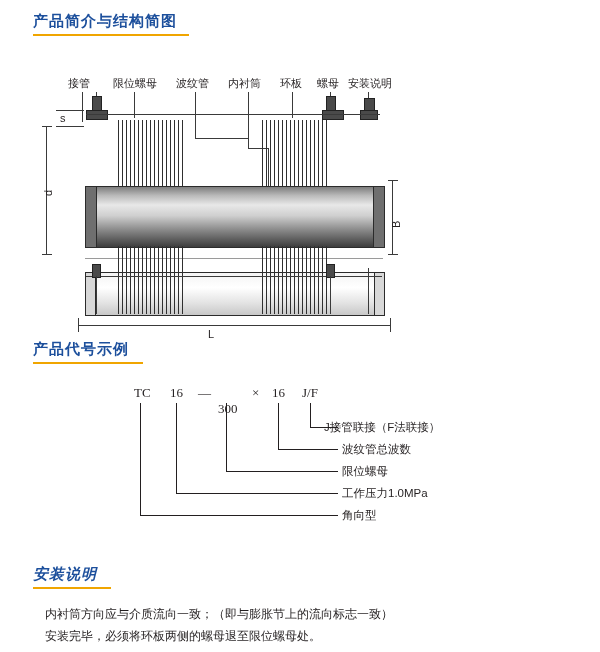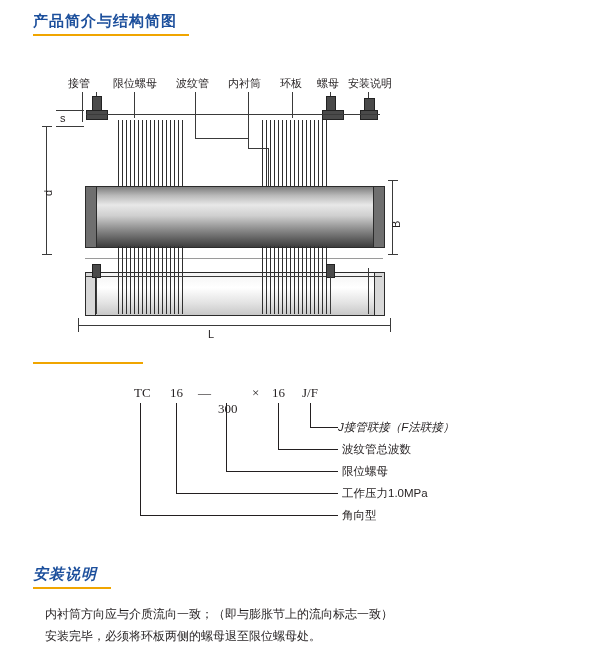--- a/index.html
+++ b/index.html
@@ -231,20 +231,21 @@
     <div class="hline" style="left:388px; top:120px; width:10px;"></div>
     <div class="hline" style="left:388px; top:194px; width:10px;"></div>
     <div class="dimtext rot" style="left:390px; top:168px;">B</div>
 
     <div class="hline" style="left:78px; top:265px; width:312px;"></div>
     <div class="vline" style="left:78px; top:258px; height:14px;"></div>
     <div class="vline" style="left:390px; top:258px; height:14px;"></div>
     <div class="dimtext" style="left:208px; top:268px;">L</div>
   </div>
 
+  <div class="section-heading" style="left:33px; top:340px;">产品代号示例</div>
   <div class="heading-underline" style="left:33px; top:362px; width:110px;"></div>
 
   <div class="code-area">
     <div class="code-token" style="left:134px; top:10px;">TC</div>
     <div class="code-token" style="left:170px; top:10px;">16</div>
     <div class="code-token" style="left:198px; top:10px;">—</div>
     <div class="code-token" style="left:218px; top:10px;margin-top:16px;">300</div>
     <div class="code-token" style="left:252px; top:10px;">×</div>
     <div class="code-token" style="left:272px; top:10px;">16</div>
     <div class="code-token" style="left:302px; top:10px;">J/F</div>
@@ -254,21 +255,21 @@
     <div class="tick" style="left:226px; top:28px; height:68px;"></div>
     <div class="tick" style="left:278px; top:28px; height:46px;"></div>
     <div class="tick" style="left:310px; top:28px; height:24px;"></div>
 
     <div class="tickh" style="left:310px; top:52px; width:28px;"></div>
     <div class="tickh" style="left:278px; top:74px; width:60px;"></div>
     <div class="tickh" style="left:226px; top:96px; width:112px;"></div>
     <div class="tickh" style="left:176px; top:118px; width:162px;"></div>
     <div class="tickh" style="left:140px; top:140px; width:198px;"></div>
 
-    <div class="code-note" style="left:338px; top:45px;font-style:italic;">J接管联接（F法联接）</div>
+    <div class="code-note" style="left:324px; top:45px;">J接管联接（F法联接）</div>
     <div class="code-note" style="left:342px; top:67px;">波纹管总波数</div>
     <div class="code-note" style="left:342px; top:89px;">限位螺母</div>
     <div class="code-note" style="left:342px; top:111px;">工作压力1.0MPa</div>
     <div class="code-note" style="left:342px; top:133px;">角向型</div>
   </div>
 
   <div class="section-heading" style="left:33px; top:565px;font-style:italic;">安装说明</div>
   <div class="heading-underline" style="left:33px; top:587px; width:78px;"></div>
 
   <div class="install-text" style="left:45px; top:603px;">内衬筒方向应与介质流向一致；（即与膨胀节上的流向标志一致）</div>

